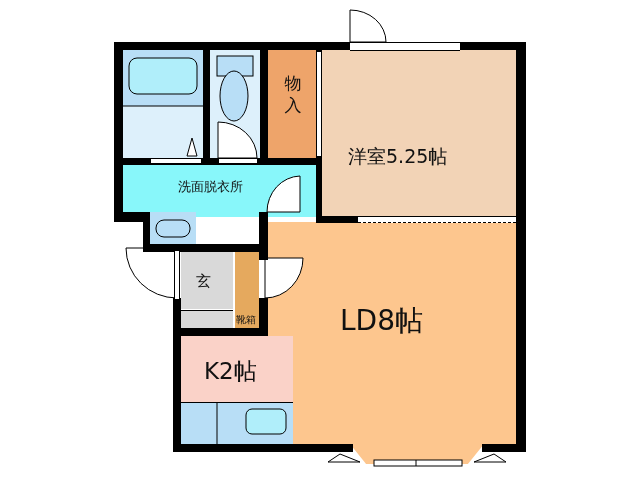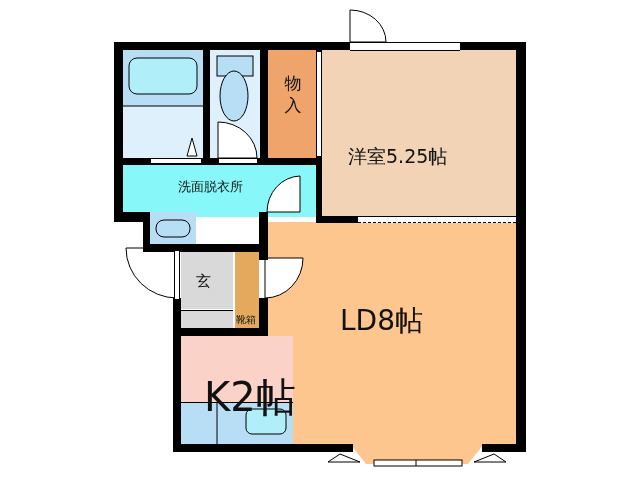--- a/index.html
+++ b/index.html
@@ -79,13 +79,13 @@
 <div class="abs" style="left:218px;top:158px;width:40px;height:6px;background:#fff;border:1px solid #000;box-sizing:border-box;"></div>
 <div class="abs" style="left:316px;top:52px;width:4px;height:104px;background:#fff;border-left:1px solid #000;border-right:1px solid #000;"></div>
 <div class="abs" style="left:174px;top:250px;width:6px;height:50px;background:#fff;border:1px solid #000;box-sizing:border-box;"></div>
 
 <div class="lbl" style="left:283px;top:72px;width:20px;font-size:17px;line-height:22px;text-align:center;white-space:normal;">物入</div>
 <div class="lbl" style="left:348px;top:112px;font-size:19px;margin-top:32px;">洋室5.25帖</div>
 <div class="lbl" style="left:178px;top:178px;font-size:13px;text-align:center;">洗面脱衣所</div>
 <div class="lbl" style="left:196px;top:272px;font-size:15px;">玄</div>
 <div class="lbl" style="left:196px;top:313px;font-size:10px;margin-left:40px;">靴箱</div>
 <div class="lbl" style="left:340px;top:302px;font-size:28px;">LD8帖</div>
-<div class="lbl" style="left:204px;top:370px;font-size:40px;">K2帖</div>
+<div class="lbl" style="left:204px;top:356px;font-size:23px;">K2帖</div>
 
 </body></html>

